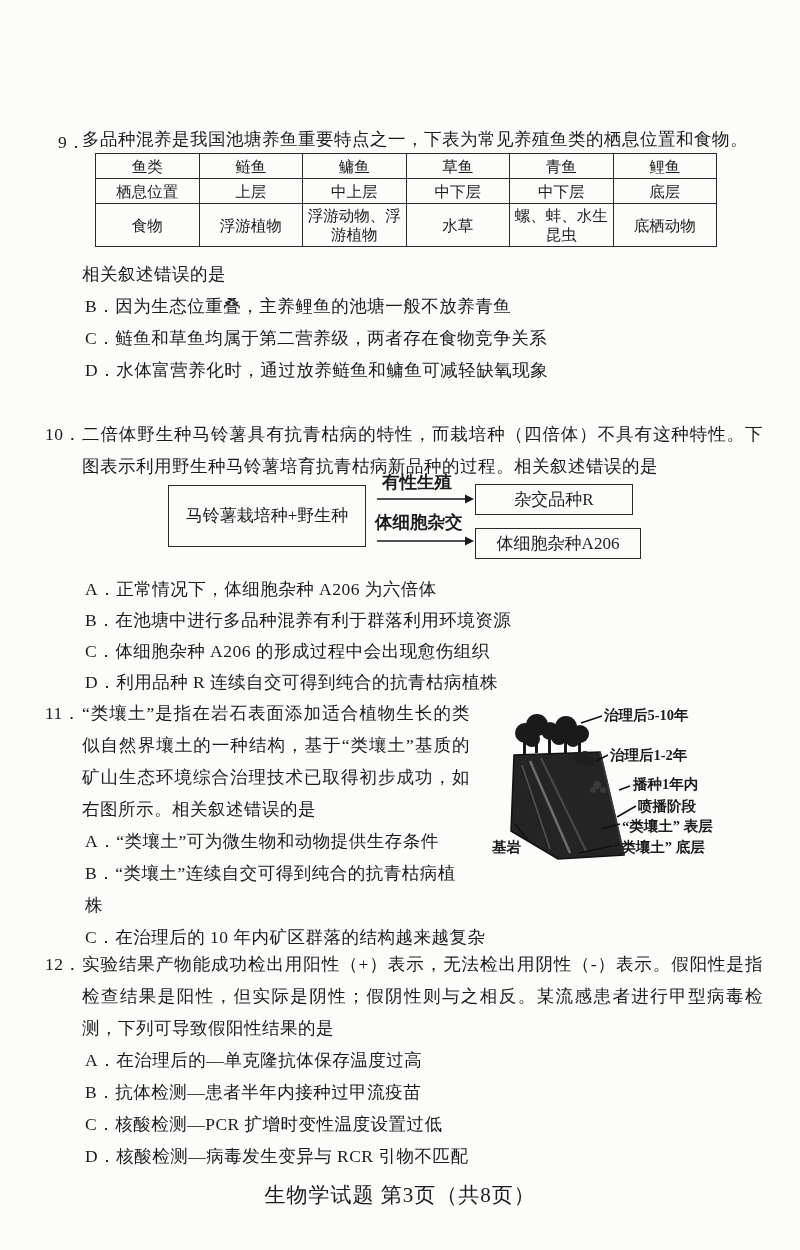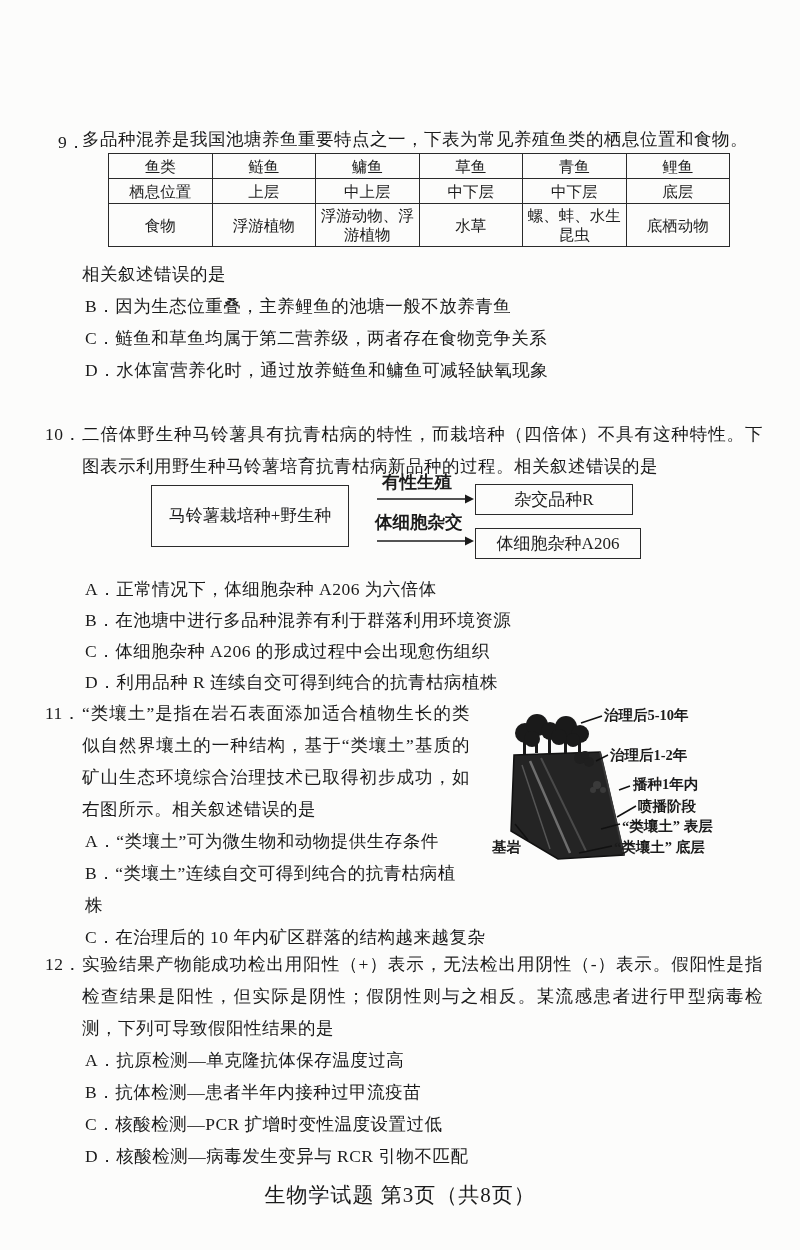--- a/index.html
+++ b/index.html
@@ -12,31 +12,31 @@
   .q{position:absolute;left:45px;width:718px;font-size:17.5px;line-height:32px;letter-spacing:.5px;}
   .qnum{position:absolute;left:0;top:0;}
   .q9 .qnum{left:13px;}
   .stem{padding-left:37px;text-align:justify;}
   .stem-single{padding-left:37px;line-height:27px;}
   .prompt{padding-left:37px;margin-top:11px;}
   .opt{padding-left:40px;}
   .q10 .opt{line-height:31px;}
 
   
-  table.fish{margin-left:63px;border-collapse:collapse;table-layout:fixed;width:622px;
+  table.fish{margin-left:50px;border-collapse:collapse;table-layout:fixed;width:622px;
     font-size:15.5px;letter-spacing:0;text-align:center;}
   table.fish td{border:1.6px solid #2a2a2a;padding:1px 2px;line-height:19px;}
   table.fish tr.r1 td,table.fish tr.r2 td{height:22px;}
   table.fish tr.r3 td{height:40px;}
 
   
   .diagram{position:relative;height:82px;}
   .dbox{position:absolute;border:1.6px solid #2a2a2a;display:flex;align-items:center;
     justify-content:center;font-size:17px;letter-spacing:0;line-height:20px;text-align:center;}
-  .dbox.src{left:106px;top:3px;width:196px;height:60px;}
+  .dbox.src{left:123px;top:3px;width:196px;height:60px;}
   .dbox.r1{left:430px;top:2px;width:156px;height:29px;}
   .dbox.r2{left:430px;top:46px;width:164px;height:29px;}
   .alabel{position:absolute;font-weight:bold;font-size:17.5px;line-height:20px;letter-spacing:0;white-space:nowrap;}
   .alabel.a1{left:337px;top:-10px;}
   .alabel.a2{left:330px;top:30px;}
   svg.arrows{position:absolute;left:0;top:0;}
 
   
   .fig{float:right;position:relative;width:285px;height:178px;margin:6px 0 6px 8px;}
   .flabel{position:absolute;font-size:14.5px;font-weight:bold;line-height:17px;letter-spacing:0;white-space:nowrap;}
@@ -182,21 +182,21 @@
 
     <div class="stem">“类壤土”是指在岩石表面添加适合植物生长的类似自然界壤土的一种结构，基于“类壤土”基质的矿山生态环境综合治理技术已取得初步成功，如右图所示。相关叙述错误的是</div>
     <div class="opt">A．“类壤土”可为微生物和动物提供生存条件</div>
     <div class="opt">B．“类壤土”连续自交可得到纯合的抗青枯病植株</div>
     <div class="opt">C．在治理后的 10 年内矿区群落的结构越来越复杂</div>
   </section>
 
   <section class="q q12" style="top:948px">
     <span class="qnum">12．</span>
     <div class="stem">实验结果产物能成功检出用阳性（+）表示，无法检出用阴性（-）表示。假阳性是指检查结果是阳性，但实际是阴性；假阴性则与之相反。某流感患者进行甲型病毒检测，下列可导致假阳性结果的是</div>
-    <div class="opt">A．抗原检测—单克隆抗体保存温度过高</div>
+    <div class="opt">A．在治理后的—单克隆抗体保存温度过高</div>
     <div class="opt">B．抗体检测—患者半年内接种过甲流疫苗</div>
     <div class="opt">C．核酸检测—PCR 扩增时变性温度设置过低</div>
     <div class="opt">D．核酸检测—病毒发生变异与 RCR 引物不匹配</div>
   </section>
 
   <div class="footer">生物学试题 第3页（共8页）</div>
 
 </div>
 
 </body></html>

